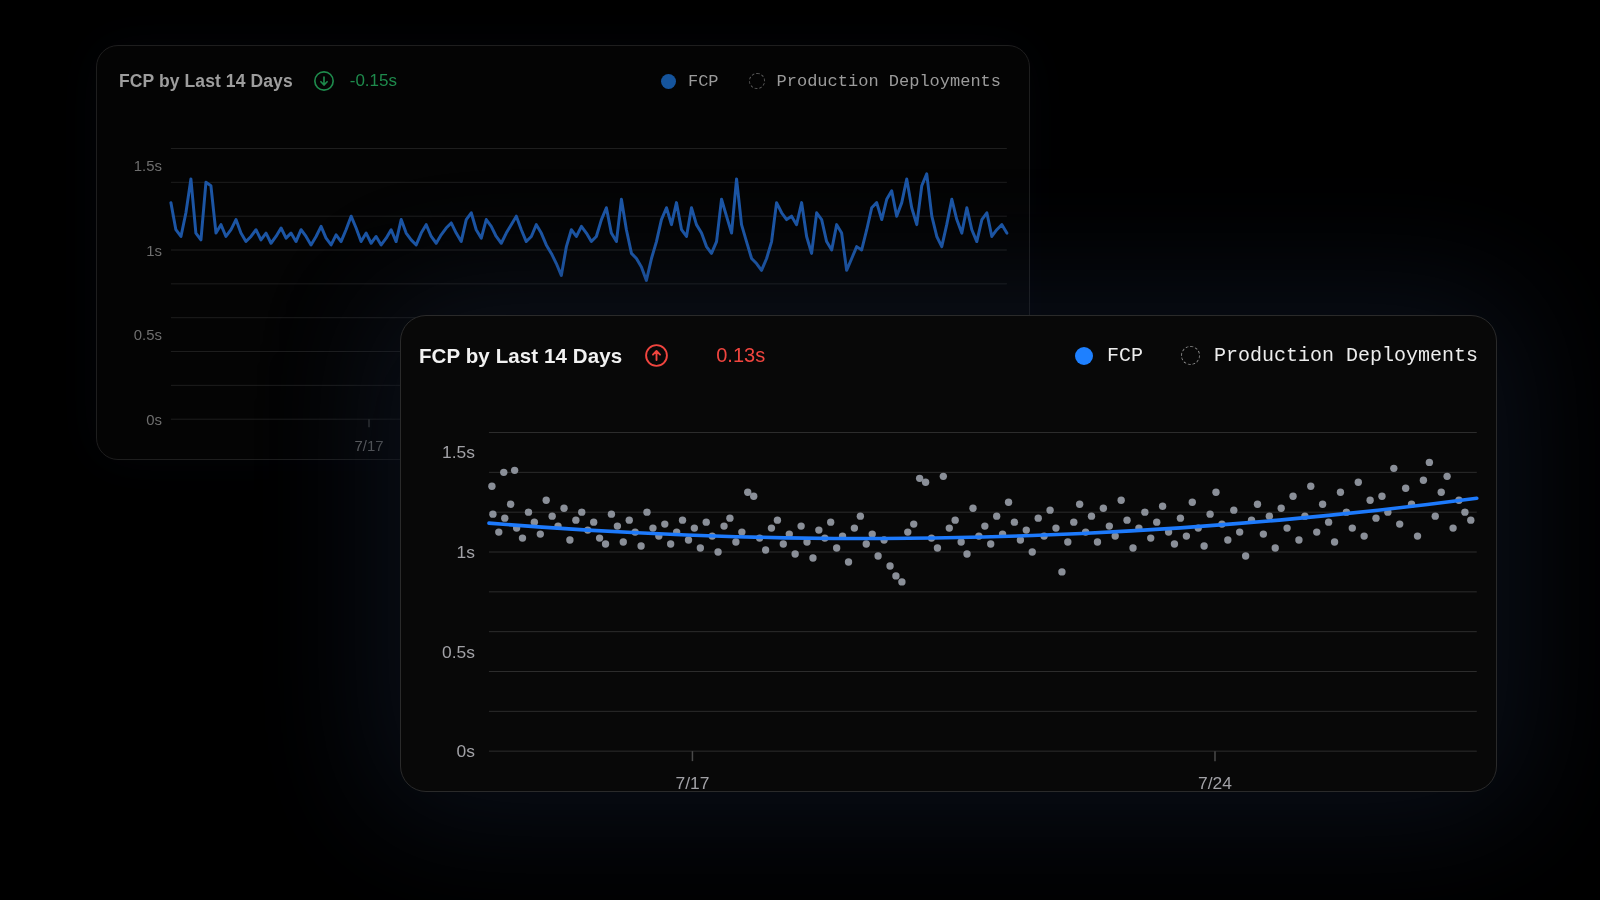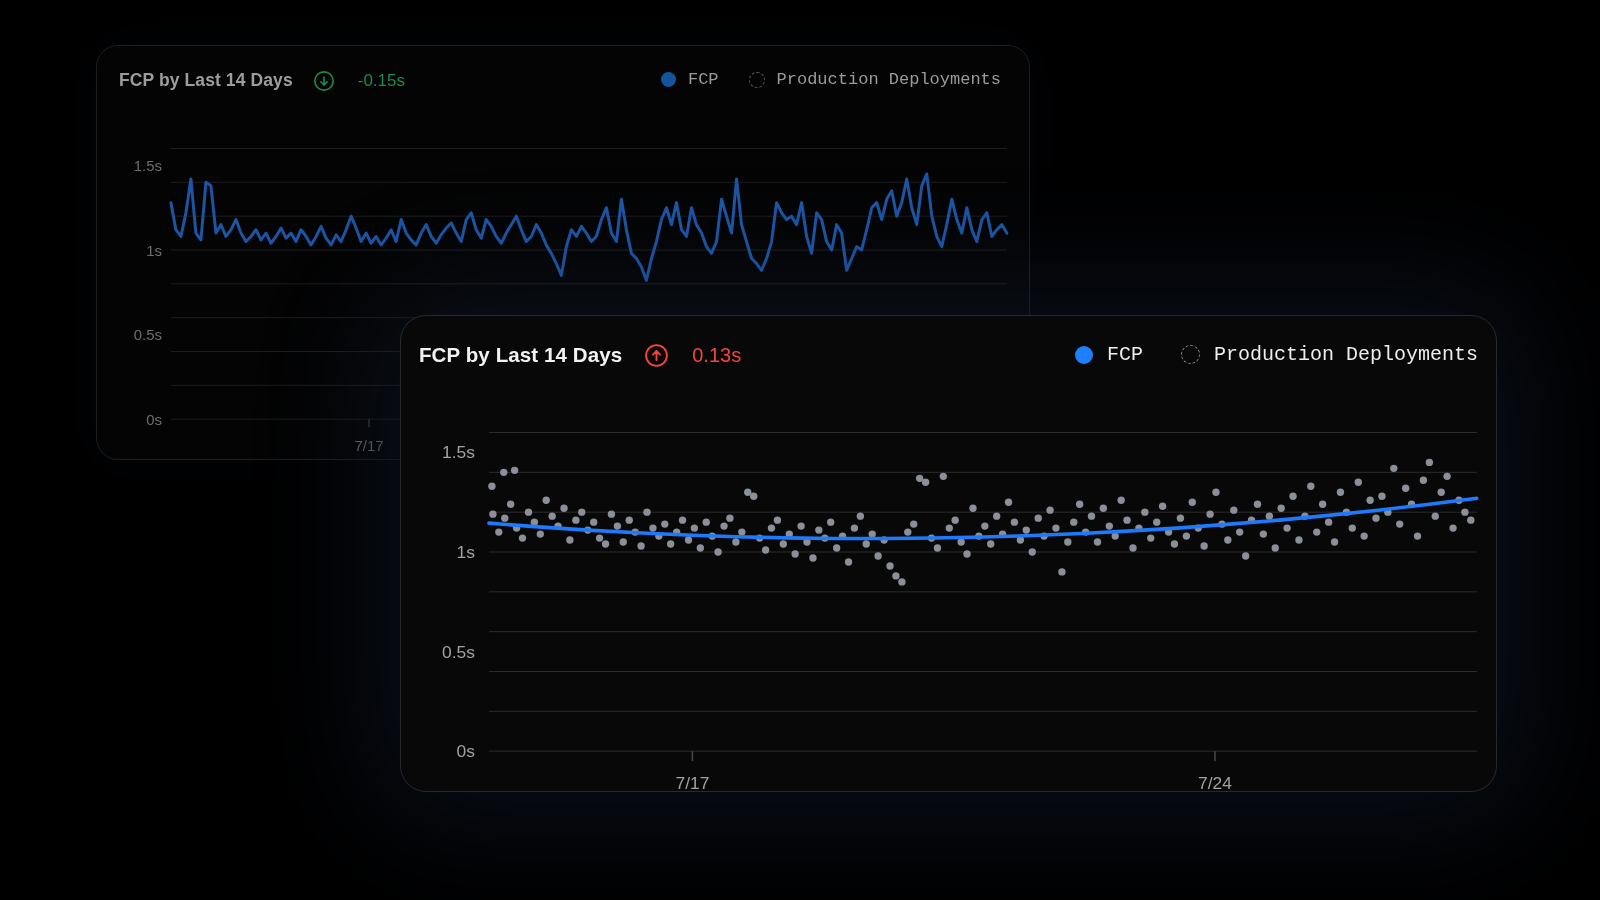--- a/index.html
+++ b/index.html
@@ -18,34 +18,34 @@
   }
   .card-front {
     left: 400px; top: 315px; width: 1097px; height: 477px;
     background: #080808;
     border: 1px solid #2a2a2a;
     border-radius: 26px;
     box-shadow: 0 0 130px 28px rgba(70,105,180,0.14), 0 30px 110px rgba(0,0,0,0.9);
     z-index: 2;
   }
 
-  .card-header { position: absolute; left: 0; right: 0; display: flex; align-items: flex-start; }
+  .card-header { position: absolute; left: 0; right: 0; display: flex; align-items: center; }
   .card-back  .card-header { top: 24px; padding: 0 28px 0 22px; }
   .card-front .card-header { top: 27px; padding: 0 18px; }
 
   .title { font-weight: 700; letter-spacing: 0.1px; }
   .card-back  .title { font-size: 17.5px; color: #9d9d9d; }
   .card-front .title { font-size: 20.5px; color: #f2f2f2; }
 
-  .delta { display: flex; align-items: center; gap: 23px; }
+  .delta { display: flex; align-items: center; gap: 15px; }
   .card-back  .delta { margin-left: 20px; }
   .card-front .delta { margin-left: 22px; }
   .delta-icon { display: block; }
   .delta-value { font-size: 17px; }
-  .card-front .delta-value { font-size: 20px; }
+  .card-front .delta-value { font-size: 20px; margin-left: 32px; }
   .delta-down .delta-value { color: #1e8a4c; }
   .delta-up   .delta-value { color: #f1453f; }
 
   .legend { margin-left: auto; display: flex; align-items: center; font-family: Liberation Mono, monospace; }
   .legend-item { display: flex; align-items: center; cursor: pointer; }
   .card-back  .legend-item + .legend-item { margin-left: 30px; }
   .card-front .legend-item + .legend-item { margin-left: 38px; }
   .legend-label { white-space: nowrap; }
   .card-back  .legend-label { font-size: 17px; color: #9b9b9b; margin-left: 12px; }
   .card-front .legend-label { font-size: 20px; color: #ededed; margin-left: 14px; }

